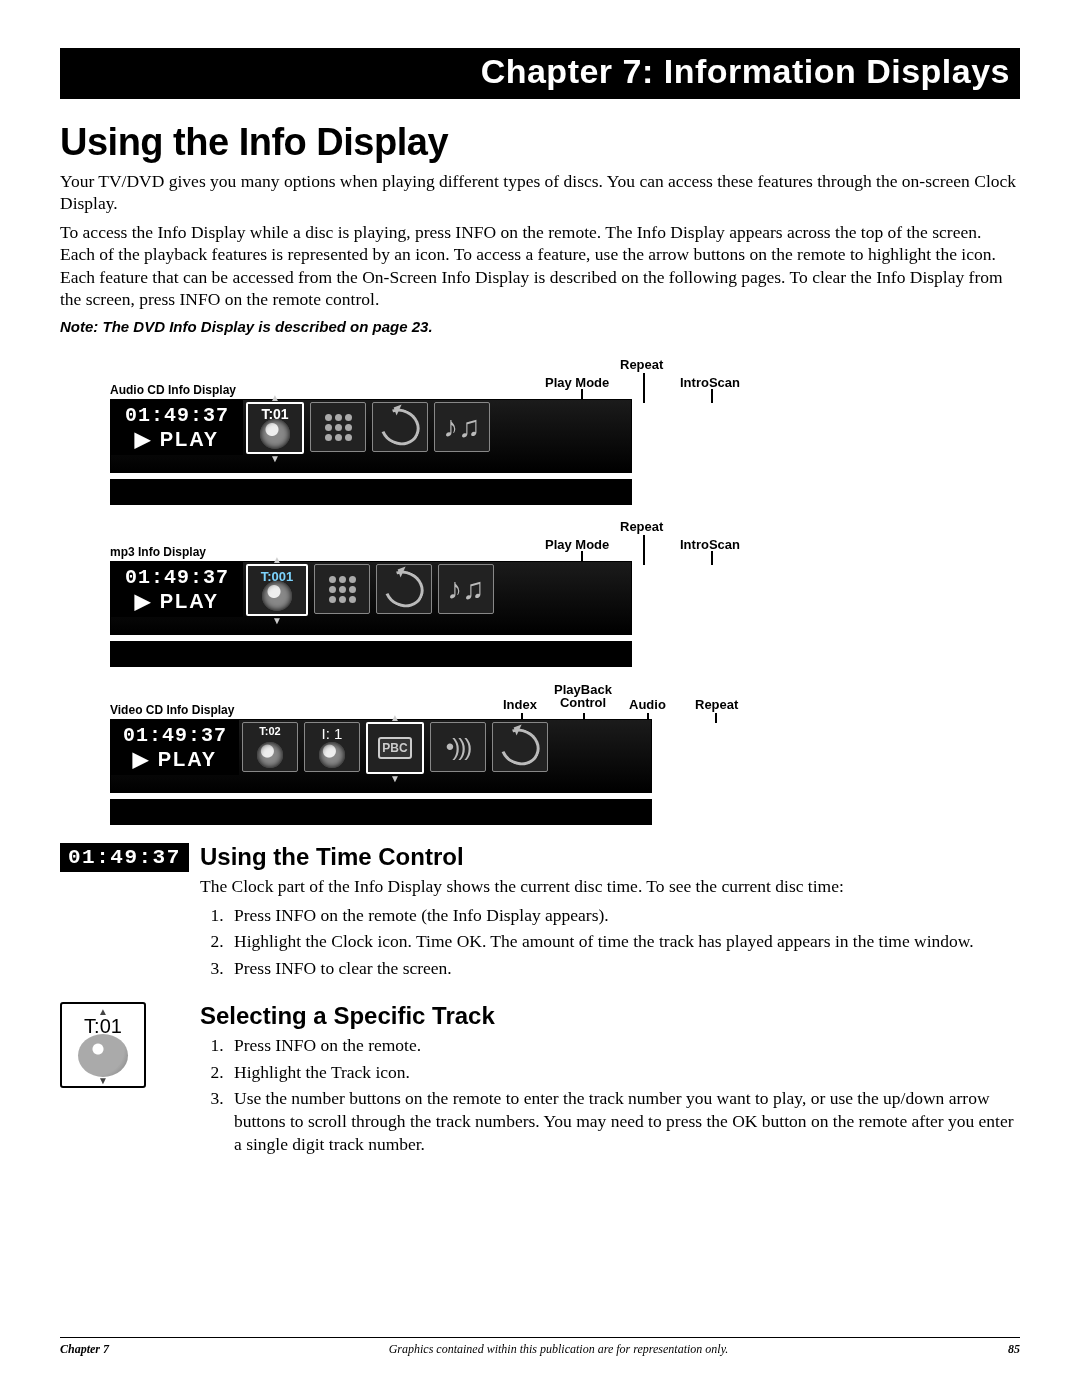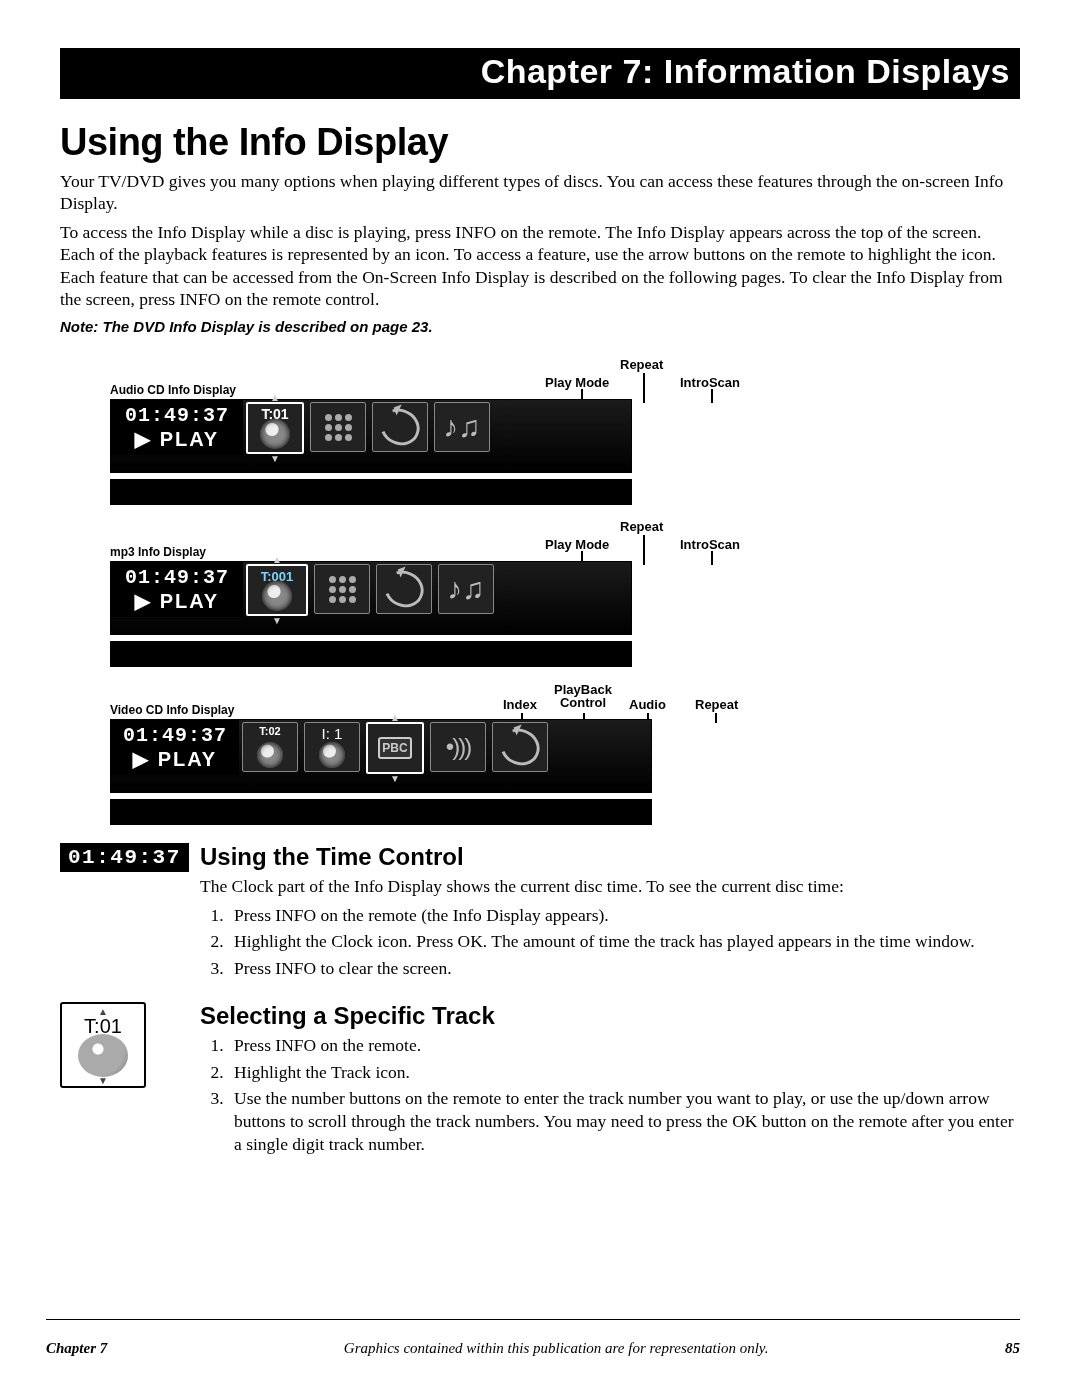--- a/index.html
+++ b/index.html
@@ -170,39 +170,39 @@
     font-family:Arial;padding-top:2px;box-sizing:border-box;
   }
   .track-icon-box .tri {font-size:10px;color:#444;}
   .track-icon-box .disc {
     width:50px;height:50px;border-radius:50%;
     background:radial-gradient(circle at 40% 35%,#fff 0 5px,#aaa 6px 26px,#777);
     margin-top:-2px;
   }
   
   .footer {
-    position:absolute; bottom: 40px; left: 46px; right: 60px;
+    position:absolute; bottom: 40px; left: 60px; right: 60px;
     border-top: 1px solid #000;
     display:flex; justify-content: space-between; align-items:center;
-    font-style: italic; font-size: 15px; padding-top: 20px;
+    font-style: italic; font-size: 12px; padding-top: 4px;
     font-family: Georgia, serif;
   }
   .footer .chap { font-weight:700; font-style: italic; }
   .footer .pg { font-weight:700; font-style: italic; }
   .footer .note { flex:1; text-align:center; }
 </style>
 </head>
 <body>
 
 <div class="page">
 
   <div class="chapter-banner">Chapter 7: Information Displays</div>
 
   <h1 class="section-title">Using the Info Display</h1>
-  <p class="body">Your TV/DVD gives you many options when playing different types of discs. You can access these features through the on-screen Info Display.</p>
+  <p class="body">Your TV/DVD gives you many options when playing different types of discs. You can access these features through the on-screen Clock Display.</p>
   <p class="body">To access the Info Display while a disc is playing, press INFO on the remote. The Info Display appears across the top of the screen. Each of the playback features is represented by an icon. To access a feature, use the arrow buttons on the remote to highlight the icon. Each feature that can be accessed from the On-Screen Info Display is described on the following pages. To clear the Info Display from the screen, press INFO on the remote control.</p>
   <p class="note">Note: The DVD Info Display is described on page 23.</p>
 
   <div class="diagram">
     <div style="display:flex;align-items:flex-end">
       <div class="diag-title" style="width:210px">Audio CD Info Display</div>
       <div class="diag-labels" style="flex:1">
         <span class="lbl" style="left:60px;top:20px">Play Mode</span>
         <span class="lbl" style="left:135px;top:2px">Repeat</span>
         <span class="lbl" style="left:195px;top:20px">IntroScan</span>
@@ -335,21 +335,21 @@
 
   <div class="sub-section">
     <div class="sub-icon-col">
       <span class="time-chip">01:49:37</span>
     </div>
     <div class="sub-body">
       <div class="sub-title">Using the Time Control</div>
       <p class="body" style="margin-top:2px">The Clock part of the Info Display shows the current disc time. To see the current disc time:</p>
       <ol class="steps">
         <li>Press INFO on the remote (the Info Display appears).</li>
-        <li>Highlight the Clock icon. Press OK. The amount of time the track has played appears in the time window.</li>
+        <li>Highlight the Clock icon. Time OK. The amount of time the track has played appears in the time window.</li>
         <li>Press INFO to clear the screen.</li>
       </ol>
     </div>
   </div>
 
   <div class="sub-section">
     <div class="sub-icon-col">
       <div class="track-icon-box">
         <span class="tri">▲</span>
         <span style="font-size:20px;font-weight:400;margin:-2px 0">T:01</span>

